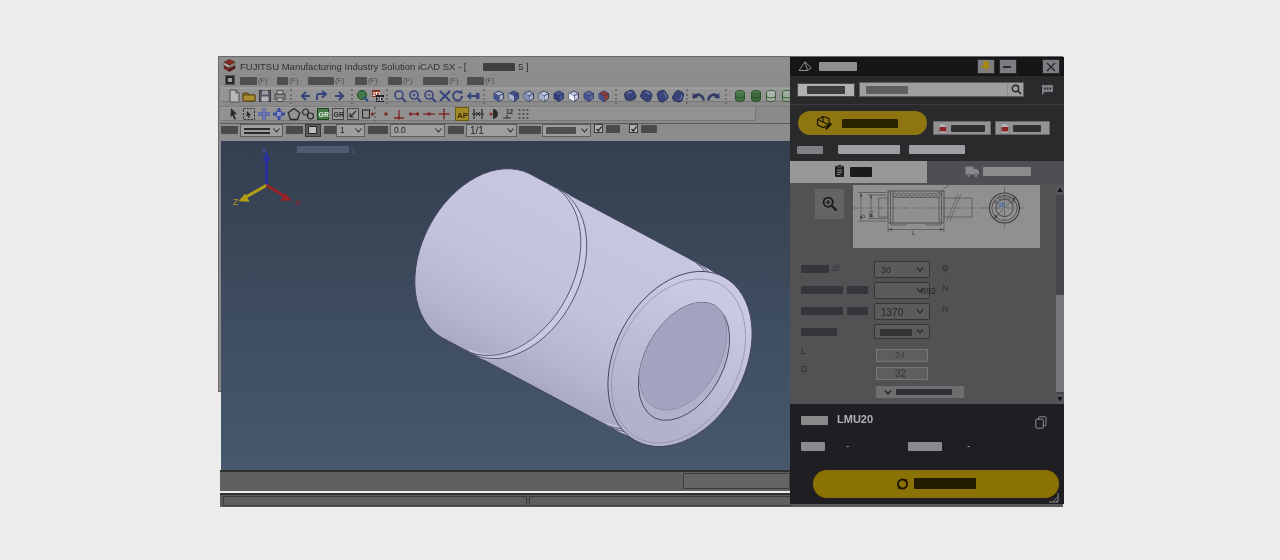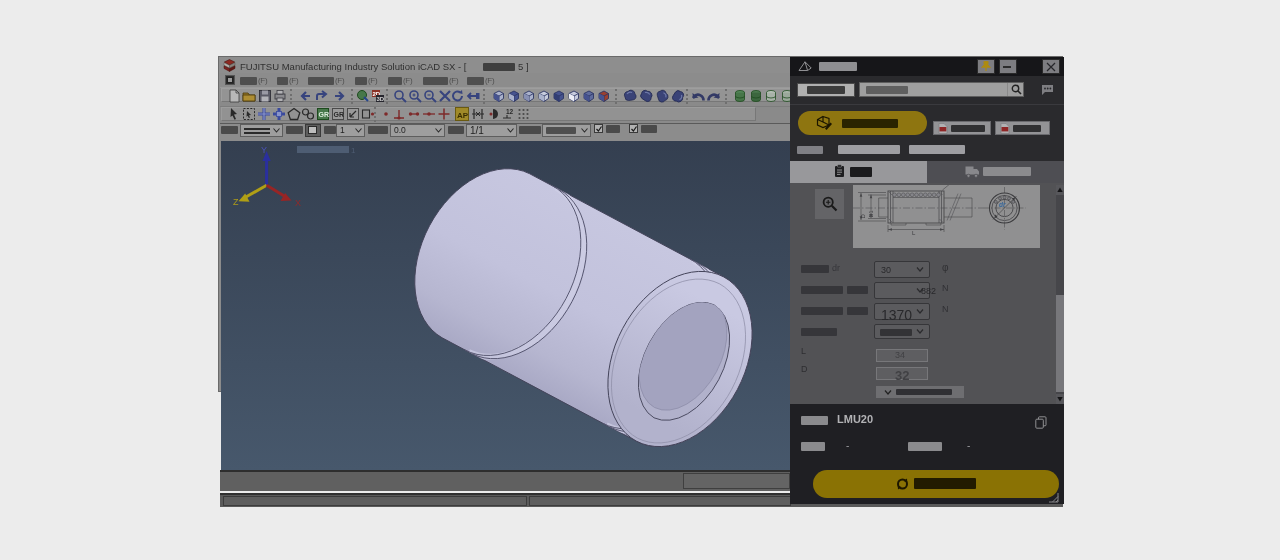--- a/index.html
+++ b/index.html
@@ -527,34 +527,34 @@
         <path d="M1 0.5 L4 4 L7 0.5" fill="none" stroke="#2b2b2e" stroke-width="1.2"></path>
       </svg>
       <div class="abs" style="left:91px;top:230px;font-size:9px;color:#28282b;font-weight:normal;line-height:1;white-space:nowrap;margin-left:40px;">882</div>
 <div class="abs" style="left:152px;top:227px;font-size:9px;color:#303034;font-weight:normal;line-height:1;white-space:nowrap;">N</div>
 <div class="st" style="left:11px;top:250px;width:42px;height:8px;background:#36363a;border-radius:1px;"></div>
 <div class="st" style="left:57px;top:250px;width:21px;height:8px;background:#36363a;border-radius:1px;"></div>
 <div class="abs" style="left:84px;top:246px;width:56px;height:17px;background:#5b5b5e;border:1px solid #363639;border-radius:2px;"></div>
       <svg class="abs" style="left:126px;top:252px" width="8" height="5" viewBox="0 0 8 5">
         <path d="M1 0.5 L4 4 L7 0.5" fill="none" stroke="#2b2b2e" stroke-width="1.2"></path>
       </svg>
-      <div class="abs" style="left:91px;top:251px;font-size:14px;color:#28282b;font-weight:normal;line-height:1;white-space:nowrap;">1370</div>
+      <div class="abs" style="left:91px;top:251px;font-size:10px;color:#28282b;font-weight:normal;line-height:1;white-space:nowrap;">1370</div>
 <div class="abs" style="left:152px;top:248px;font-size:9px;color:#303034;font-weight:normal;line-height:1;white-space:nowrap;">N</div>
 <div class="st" style="left:11px;top:271px;width:36px;height:8px;background:#36363a;border-radius:1px;"></div>
 <div class="abs" style="left:84px;top:267px;width:56px;height:15px;background:#5b5b5e;border:1px solid #363639;border-radius:2px;"></div>
       <svg class="abs" style="left:126px;top:272px" width="8" height="5" viewBox="0 0 8 5">
         <path d="M1 0.5 L4 4 L7 0.5" fill="none" stroke="#2b2b2e" stroke-width="1.2"></path>
       </svg>
       <div class="st" style="left:90px;top:272px;width:32px;height:7px;background:#333336;border-radius:1px;"></div>
 <div class="abs" style="left:11px;top:290px;font-size:9px;color:#2e2e31;font-weight:normal;line-height:1;white-space:nowrap;">L</div>
 <div class="abs" style="left:86px;top:292px;width:52px;height:13px;background:#5e5e61;border:1px solid #77777a;"></div>
 <div class="abs" style="left:105px;top:294px;font-size:9px;color:#414144;font-weight:normal;line-height:1;white-space:nowrap;">34</div>
 <div class="abs" style="left:11px;top:308px;font-size:9px;color:#2e2e31;font-weight:normal;line-height:1;white-space:nowrap;">D</div>
 <div class="abs" style="left:86px;top:310px;width:52px;height:13px;background:#5e5e61;border:1px solid #77777a;"></div>
-<div class="abs" style="left:105px;top:312px;font-size:13px;color:#414144;font-weight:bold;line-height:1;white-space:nowrap;">32</div>
+<div class="abs" style="left:105px;top:312px;font-size:10px;color:#414144;font-weight:bold;line-height:1;white-space:nowrap;">32</div>
 <div class="abs" style="left:86px;top:329px;width:88px;height:12px;background:#6e6e71;"></div>
 <svg class="abs" style="left:94px;top:333px" width="8" height="5" viewBox="0 0 8 5">
         <path d="M1 0.5 L4 4 L7 0.5" fill="none" stroke="#222" stroke-width="1.2"></path>
       </svg>
 <div class="st" style="left:106px;top:332px;width:56px;height:6px;background:#303034;border-radius:1px;"></div>
 <div class="abs" style="left:266px;top:128px;width:8px;height:219px;background:#46464a;"></div>
 <div class="abs" style="left:266px;top:128px;width:8px;height:10px;background:#57575b;"></div>
 <svg class="abs" style="left:267px;top:130px" width="6" height="6" viewBox="0 0 6 6">
         <path d="M3 0.5 L5.7 5 L0.3 5 Z" fill="#141416"></path>
       </svg>

